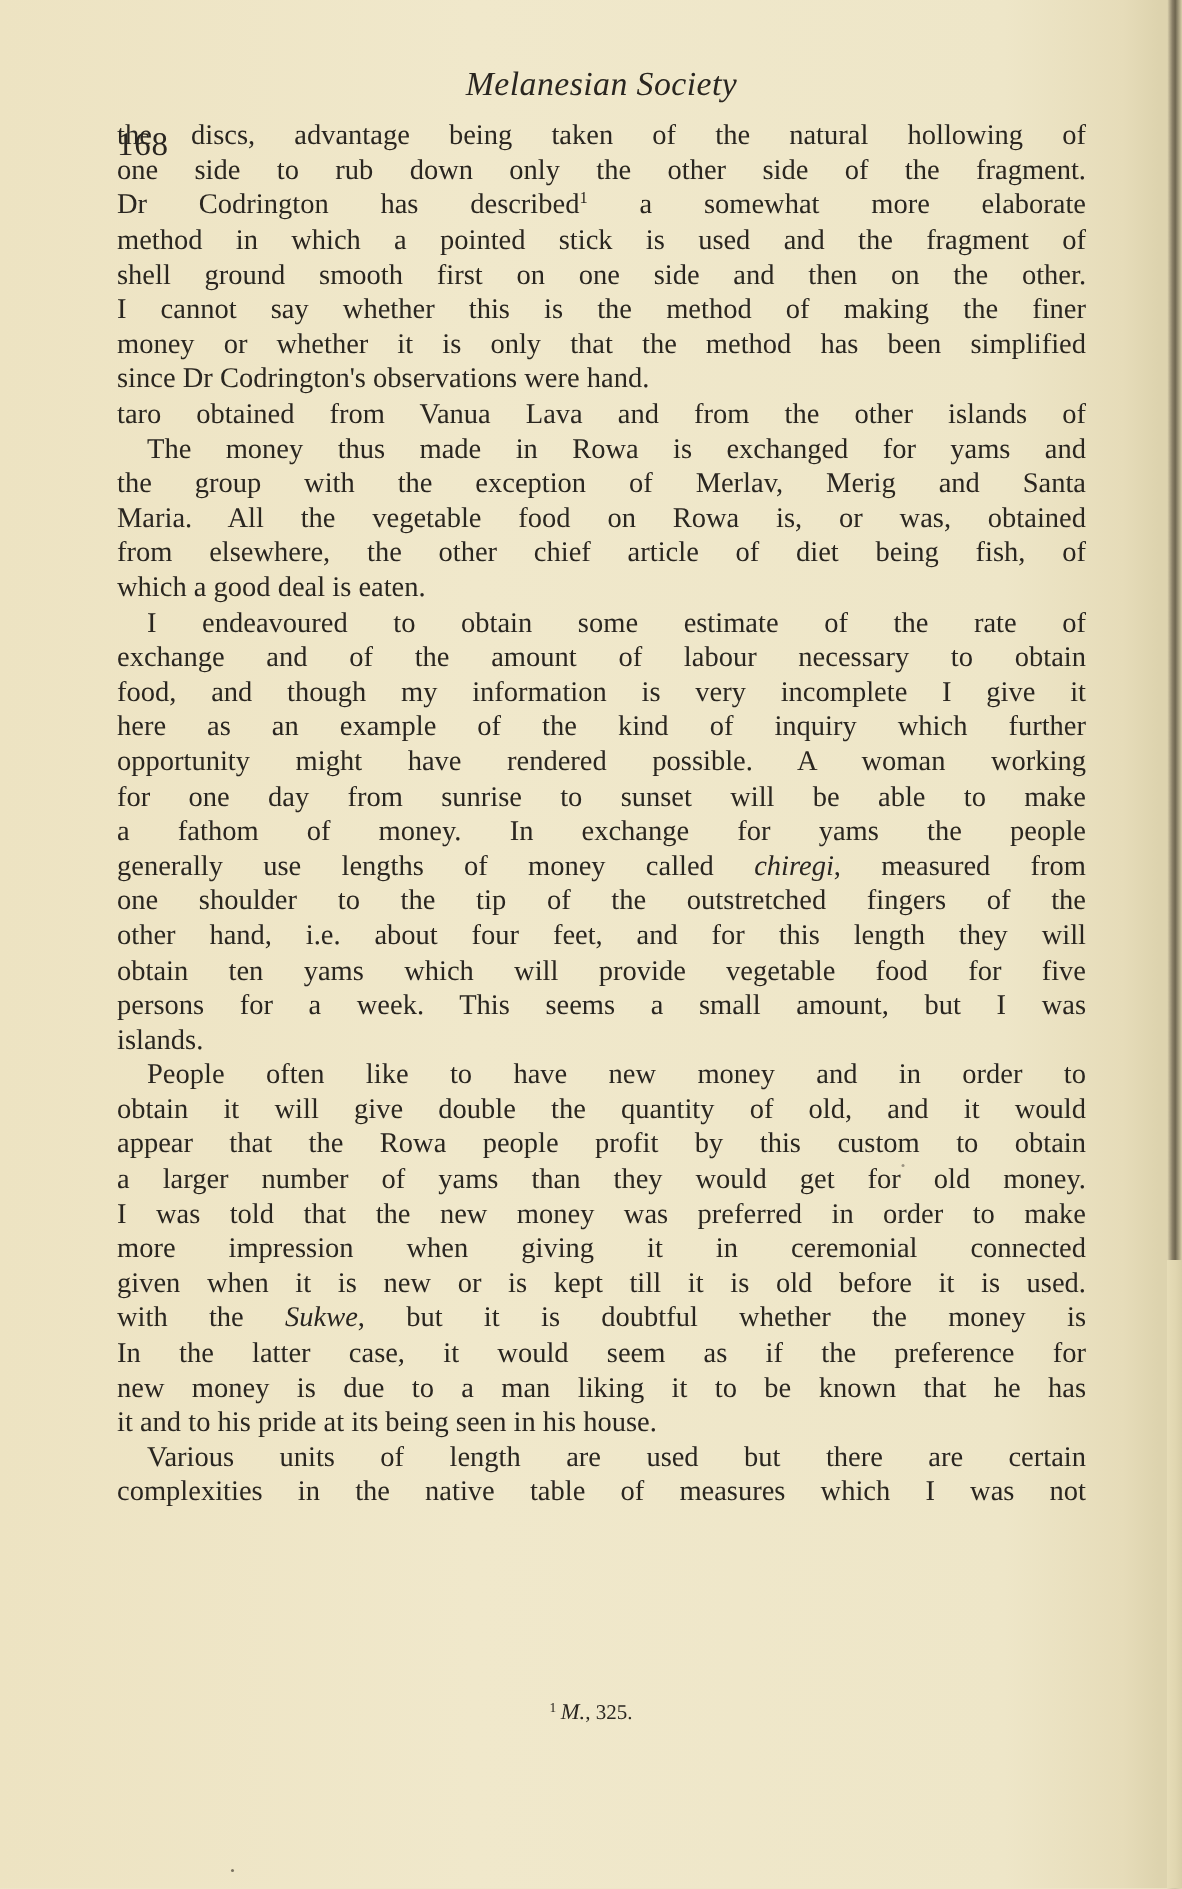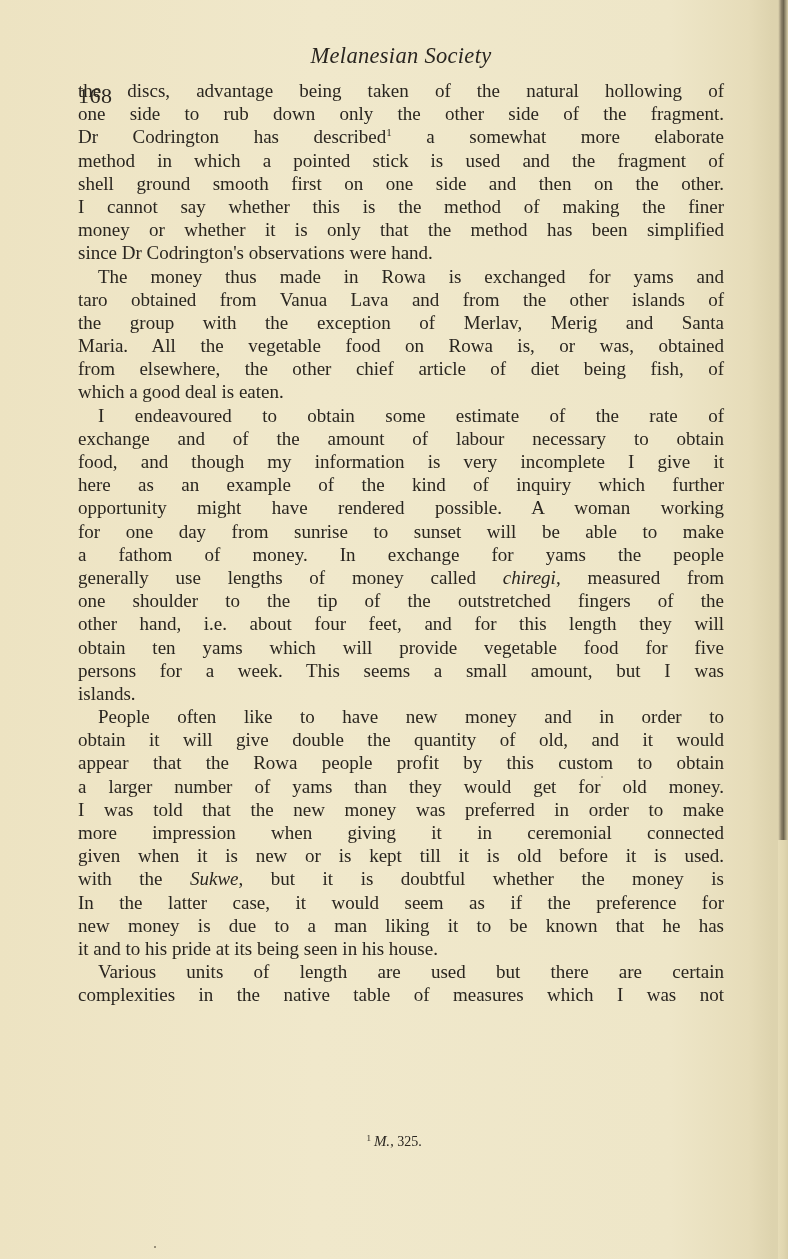--- a/index.html
+++ b/index.html
@@ -108,22 +108,22 @@
 
 <div class="body-text" id="body-text">
     <span class="line"><span>the discs, advantage being taken of the natural hollowing of</span></span>
     <span class="line"><span>one side to rub down only the other side of the fragment.</span></span>
     <span class="line"><span>Dr Codrington has described</span><sup class="fn">1</sup><span> a somewhat more elaborate</span></span>
     <span class="line"><span>method in which a pointed stick is used and the fragment of</span></span>
     <span class="line"><span>shell ground smooth first on one side and then on the other.</span></span>
     <span class="line"><span>I cannot say whether this is the method of making the finer</span></span>
     <span class="line"><span>money or whether it is only that the method has been simplified</span></span>
     <span class="line last"><span>since Dr Codrington's observations were hand.</span></span>
+    <span class="line"><span>taro obtained from Vanua Lava and from the other islands of</span></span>
     <span class="line indent"><span>The money thus made in Rowa is exchanged for yams and</span></span>
-    <span class="line"><span>taro obtained from Vanua Lava and from the other islands of</span></span>
     <span class="line"><span>the group with the exception of Merlav, Merig and Santa</span></span>
     <span class="line"><span>Maria.  All the vegetable food on Rowa is, or was, obtained</span></span>
     <span class="line"><span>from elsewhere, the other chief article of diet being fish, of</span></span>
     <span class="line last"><span>which a good deal is eaten.</span></span>
     <span class="line indent"><span>I endeavoured to obtain some estimate of the rate of</span></span>
     <span class="line"><span>exchange and of the amount of labour necessary to obtain</span></span>
     <span class="line"><span>food, and though my information is very incomplete I give it</span></span>
     <span class="line"><span>here as an example of the kind of inquiry which further</span></span>
     <span class="line"><span>opportunity might have rendered possible.  A woman working</span></span>
     <span class="line"><span>for one day from sunrise to sunset will be able to make</span></span>

